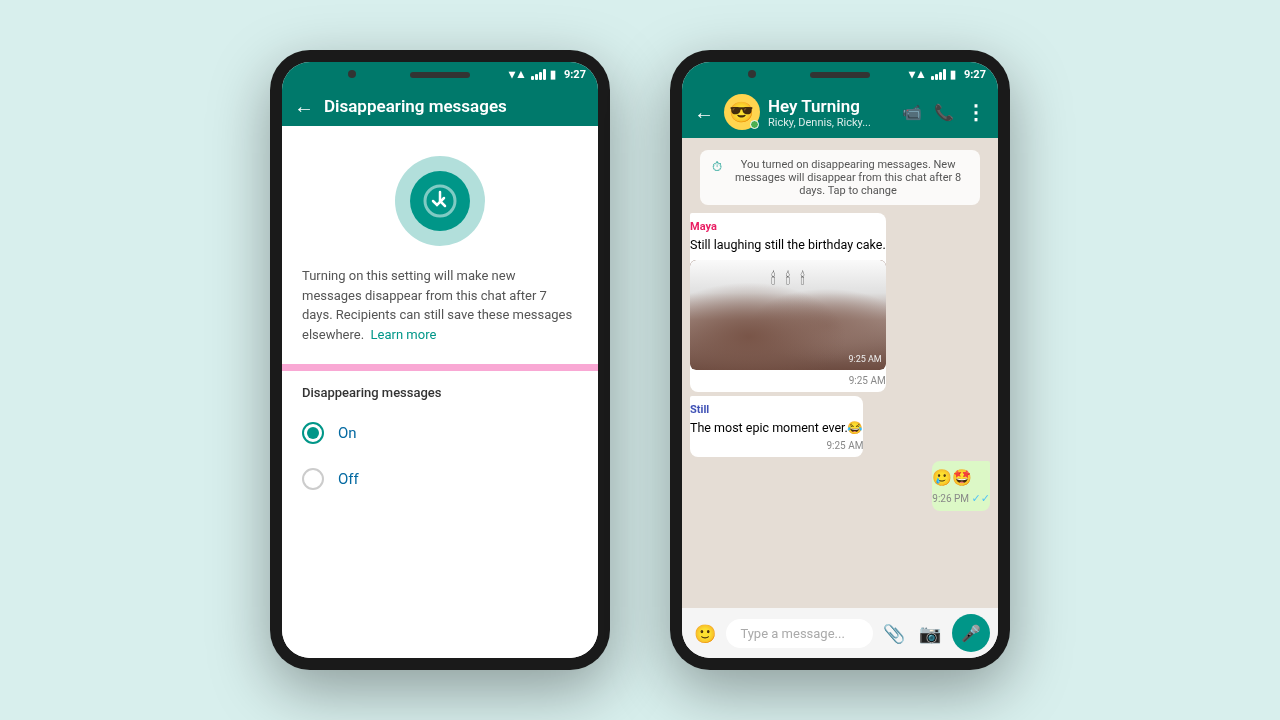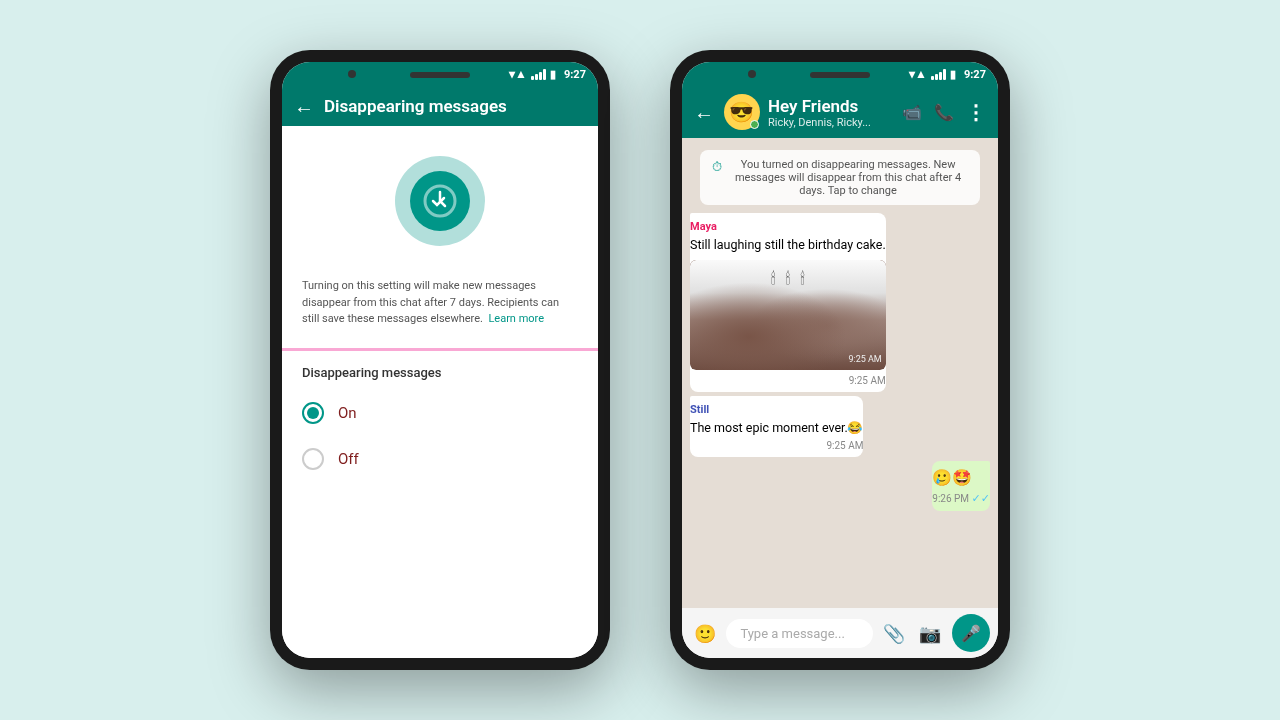--- a/index.html
+++ b/index.html
@@ -166,25 +166,24 @@
       border-radius: 50%;
       background: #009688;
       display: flex;
       align-items: center;
       justify-content: center;
       color: #fff;
       font-size: 28px;
     }
     .dm-description {
       padding: 0 20px 20px;
-      font-size: 11px;
+      font-size: 13px;
       color: #555;
       line-height: 1.5;
-      border-bottom: 3px solid #f9a8d4;
-      margin-top: 12px;
+      border-bottom: 7px solid #f9a8d4;
     }
     .dm-description .learn-more {
       color: #009688;
       text-decoration: none;
     }
     .dm-section-title {
       padding: 14px 20px 10px;
       font-size: 13px;
       color: #333;
       font-weight: 500;
@@ -210,21 +209,21 @@
       border-color: #009688;
     }
     .radio-inner {
       width: 12px;
       height: 12px;
       border-radius: 50%;
       background: #009688;
     }
     .dm-option-label {
       font-size: 15px;
-      color: #7f1d1d;
+      color: #0369a1;
     }
 
     
     .chat-bg {
       flex: 1;
       background: #e5ddd5;
       overflow-y: auto;
       padding: 8px;
       display: flex;
       flex-direction: column;
@@ -453,35 +452,35 @@
         </div>
       </div>
 
       <div class="wa-header">
         <span class="back-arrow">←</span>
         <div class="avatar-circle">
           <span>😎</span>
           <div class="online-dot"></div>
         </div>
         <div style="flex:1;">
-          <div class="header-title">Hey Friends</div>
+          <div class="header-title">Hey Turning</div>
           <div class="header-subtitle">Ricky, Dennis, Ricky...</div>
         </div>
         <div class="header-icons">
           <span style="font-size:16px;">📹</span>
           <span style="font-size:16px;">📞</span>
           <span style="font-size:20px;font-weight:700;">⋮</span>
         </div>
       </div>
 
       <div class="chat-bg">
 
         <div class="system-msg">
           <span class="clock-icon">⏱</span>
-          <span>You turned on disappearing messages. New messages will disappear from this chat after 4 days. Tap to change</span>
+          <span>You turned on disappearing messages. New messages will disappear from this chat after 8 days. Tap to change</span>
         </div>
 
         <div class="chat-bubble bubble-received">
           <div class="bubble-sender maya">Maya</div>
           <span>Still laughing still the birthday cake.</span>
           
           <div class="cake-image" style="margin-top:6px;">
             <div class="cake-image-inner"></div>
             <div class="cake-candles">
               <span style="font-size:16px;">🕯</span>

